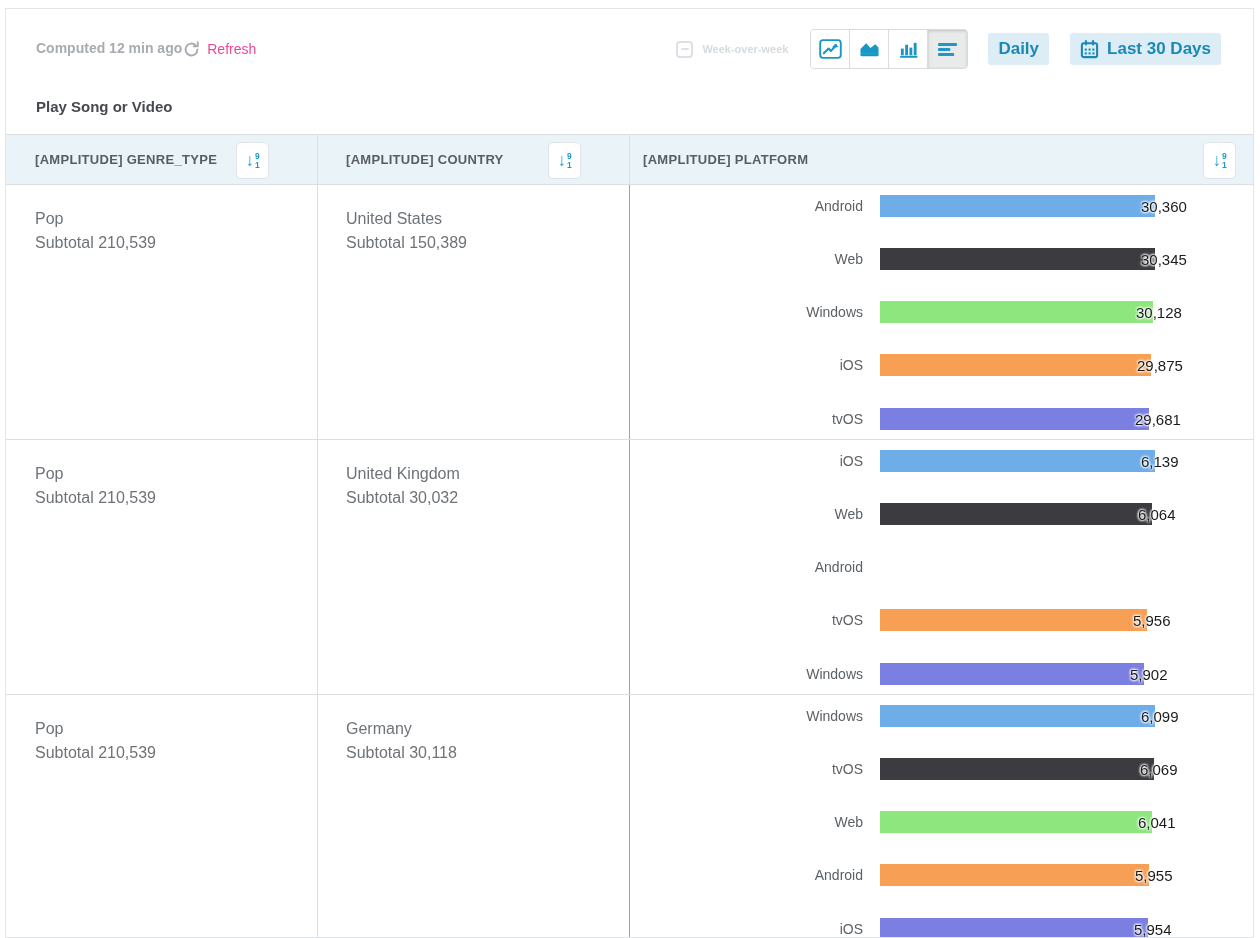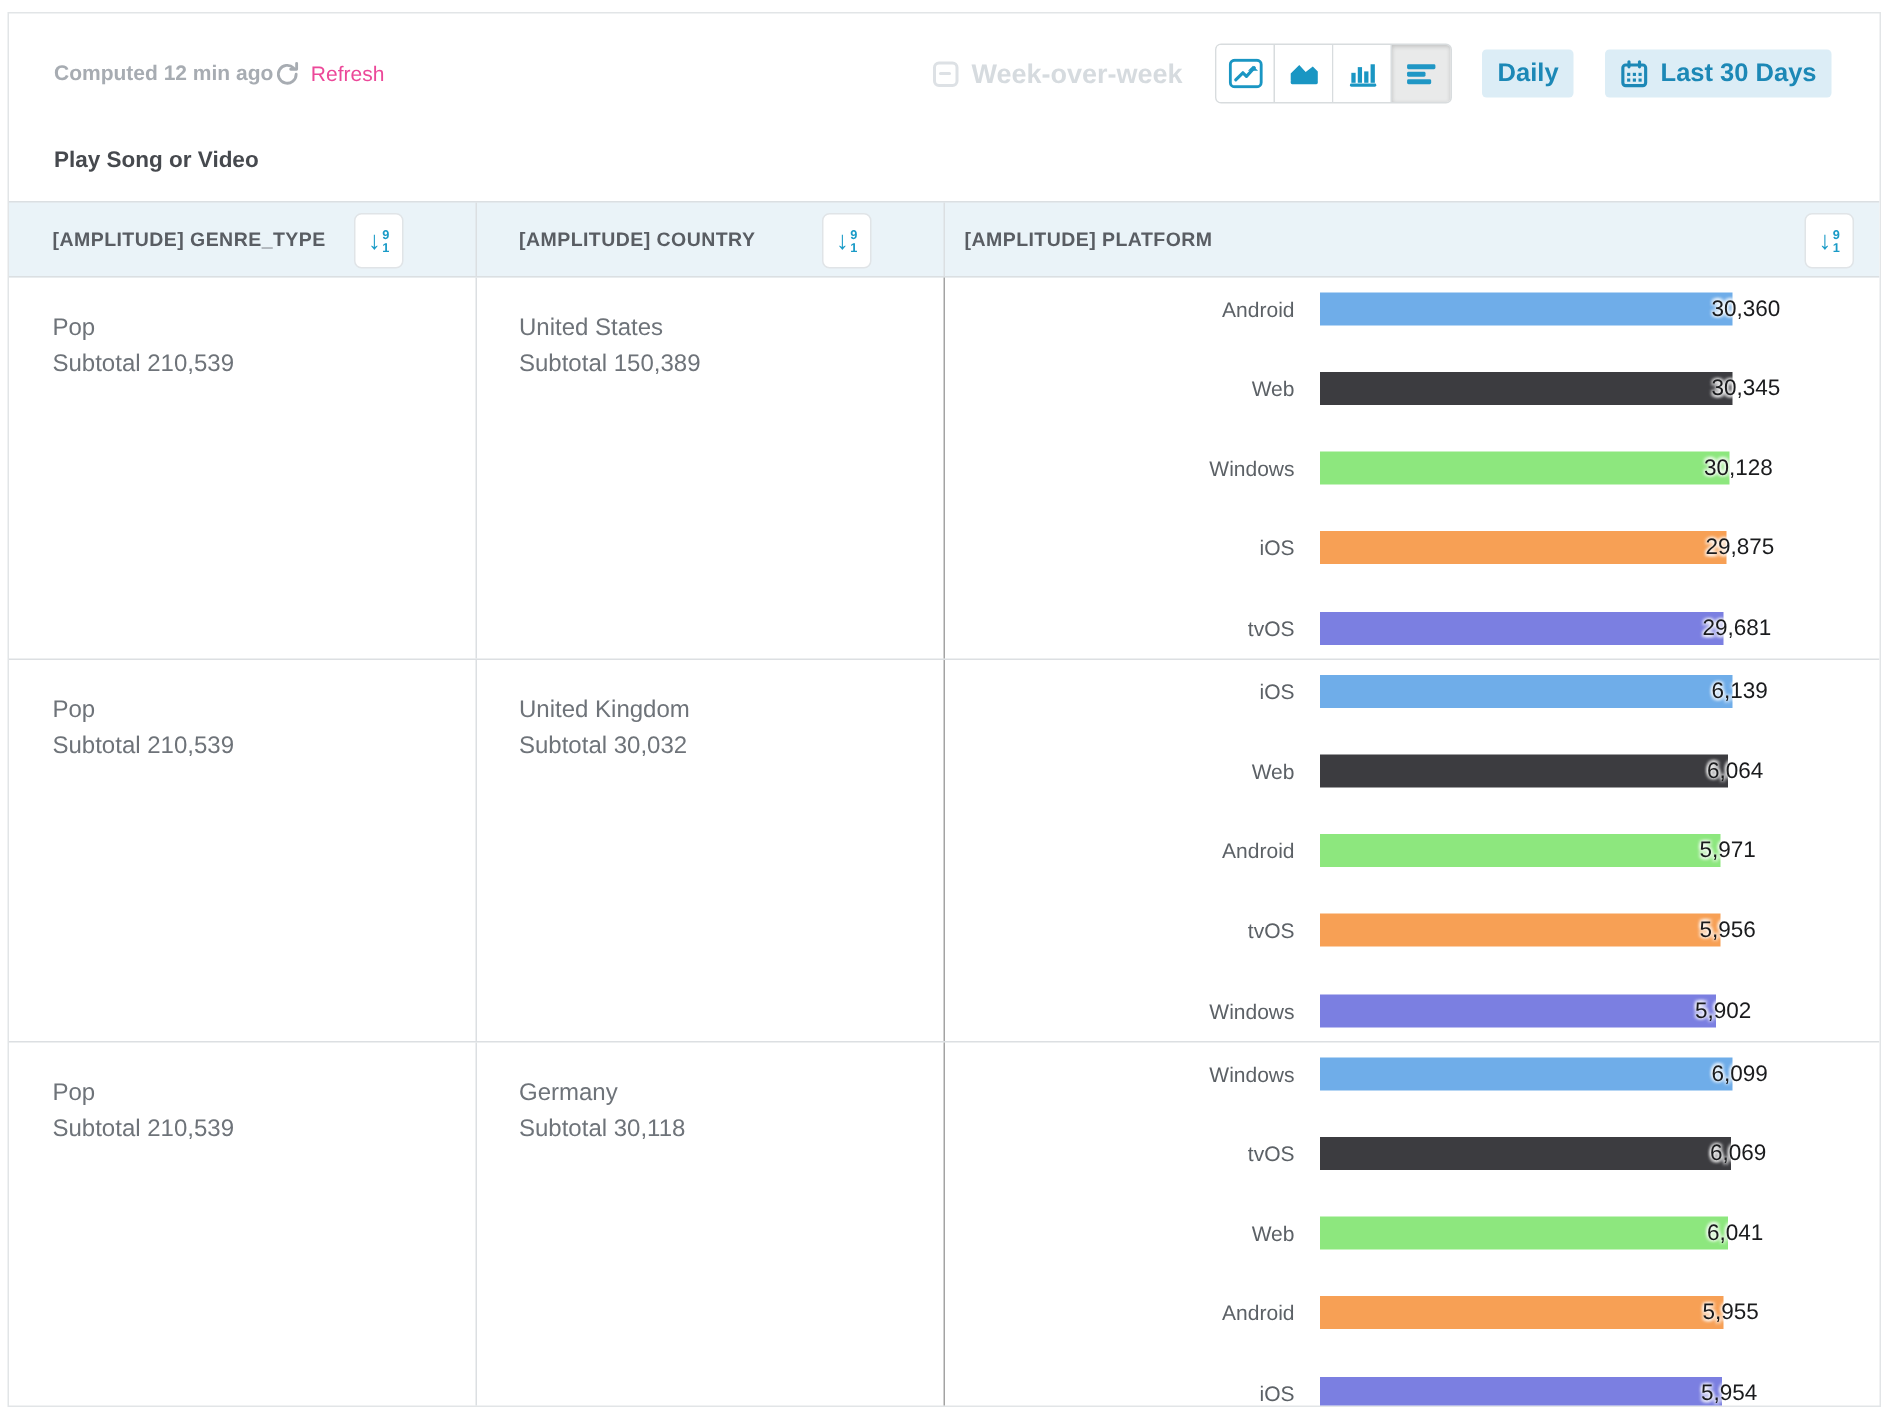--- a/index.html
+++ b/index.html
@@ -14,21 +14,21 @@
   .tb-left { display:flex; align-items:flex-start; }
   .computed { color:#a7acb2; font-size:14px; font-weight:700; }
   .refresh-btn { display:flex; align-items:center; gap:6px; color:#ec4899;
     font-size:14px; font-weight:400; cursor:pointer; background:none; border:none;
     font-family:inherit; }
   .tb-right { display:flex; align-items:center; }
   .wow { display:flex; align-items:center; gap:9px; margin-right:22px; }
   .wow-box { width:17px; height:17px; border:2px solid #dde1e5; border-radius:4px;
     display:flex; align-items:center; justify-content:center; background:#fff; }
   .wow-dash { width:8px; height:2px; background:#dde1e5; border-radius:1px; }
-  .wow-label { color:#d6dbdf; font-size:18px; font-weight:700; }
+  .wow-label { color:#d6dbdf; font-size:11px; font-weight:700; }
   .chart-group { display:flex; border:1px solid #d8dcde; border-radius:4px;
     overflow:hidden; }
   .ct-btn { width:39px; height:38px; background:#fff; border:none;
     border-right:1px solid #d8dcde; display:flex; align-items:center;
     justify-content:center; cursor:pointer; color:#1a96c3; }
   .ct-btn:last-child { border-right:none; }
   .ct-btn.selected { background:#e9eaea; box-shadow:inset 0 1px 3px rgba(0,0,0,.18); }
   .pill-btn { display:flex; align-items:center; gap:8px; background:#dcedf6;
     color:#1c88b6; border:none; border-radius:3px; font-size:17px; font-weight:600;
     font-family:inherit; padding:5px 10px; height:32px; cursor:pointer; }
@@ -273,24 +273,20 @@
           </div>
           <div class="bar-row">
             <div class="bar-label">Web</div>
             <div class="bar-track">
               <div class="bar-fill" style="width: 272px; background: rgb(60, 60, 64);"></div>
               <div class="bar-value" style="left: 258px;">6,064</div>
             </div>
           </div>
           <div class="bar-row">
             <div class="bar-label">Android</div>
-            <div class="bar-track">
-              <div class="bar-fill" style="width: 267px; background: rgb(141, 231, 126);"></div>
-              <div class="bar-value" style="left: 253px;">5,971</div>
-            </div>
           </div>
           <div class="bar-row">
             <div class="bar-label">tvOS</div>
             <div class="bar-track">
               <div class="bar-fill" style="width: 267px; background: rgb(247, 160, 85);"></div>
               <div class="bar-value" style="left: 253px;">5,956</div>
             </div>
           </div>
           <div class="bar-row">
             <div class="bar-label">Windows</div>

